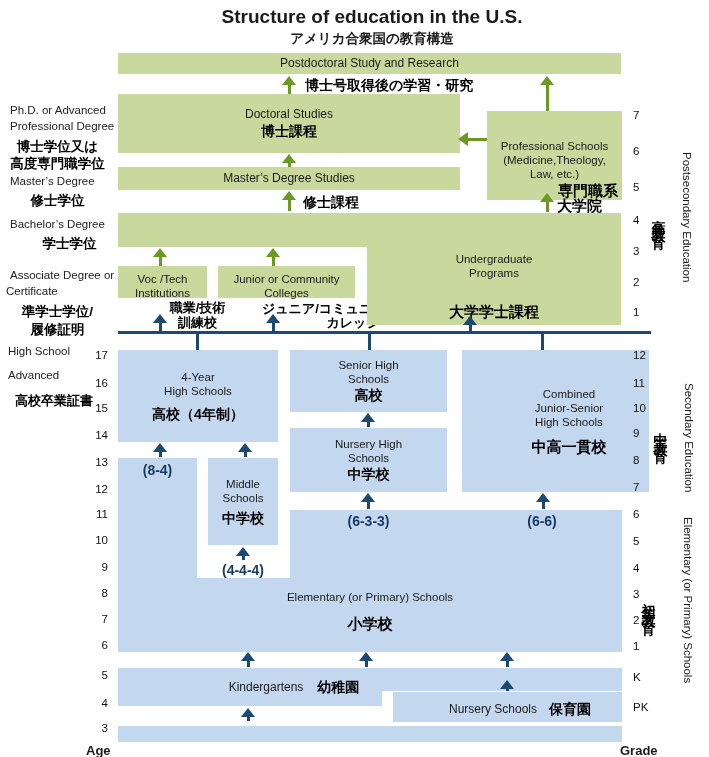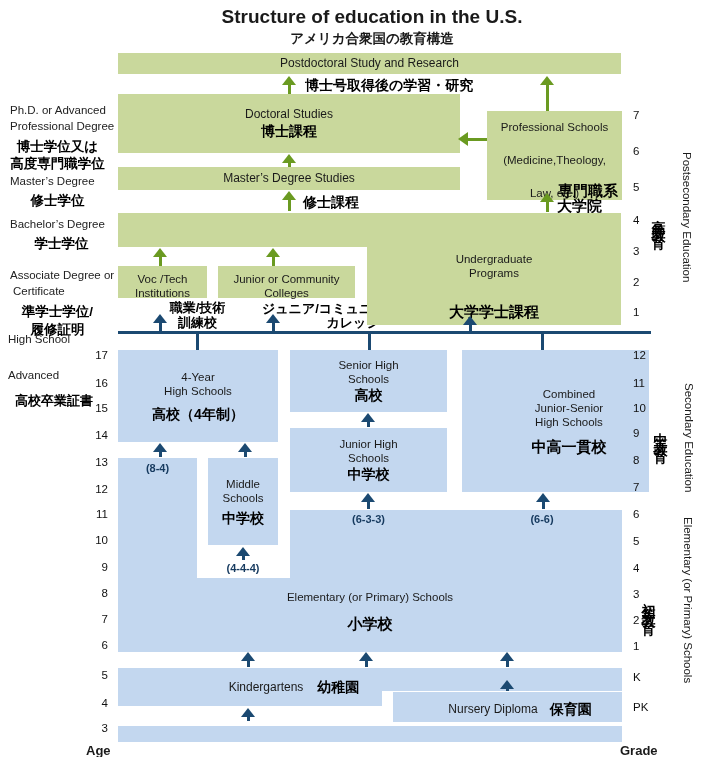--- a/index.html
+++ b/index.html
@@ -16,21 +16,21 @@
   .en12{font-size:12px;line-height:15px;color:var(--ink);}
   .jp{font-weight:bold;color:#000;}
   .jp13{font-size:13px;line-height:17px;}
   .jp14{font-size:14px;line-height:18px;}
   .jp15{font-size:15px;line-height:19px;}
   .lbl-en{position:absolute;font-size:11.5px;line-height:15px;color:#222;}
   .lbl-jp{position:absolute;font-weight:bold;font-size:13.5px;line-height:17px;color:#000;text-align:center;}
   .num{position:absolute;font-size:11.5px;color:#111;width:26px;line-height:14px;}
   .age-num{left:82px;text-align:right;}
   .grade-num{left:633px;text-align:left;}
-  .track{position:absolute;font-size:11px;font-weight:600;color:#163a5f;text-align:center;}
+  .track{position:absolute;font-size:14px;font-weight:600;color:#163a5f;text-align:center;}
   .vtext{position:absolute;writing-mode:vertical-rl;text-align:center;font-size:11.5px;color:#1a1a1a;line-height:13px;}
   .vjp{position:absolute;writing-mode:vertical-rl;text-align:center;font-weight:bold;color:#000;font-size:14px;}
   .arrow{position:absolute;display:flex;flex-direction:column;align-items:center;width:14px;}
   .arrow .head{width:0;height:0;border-left:7px solid transparent;border-right:7px solid transparent;}
   .arrow .stem{width:3px;flex:1;}
   .arrow.g .head{border-bottom:9px solid var(--garrow);} .arrow.g .stem{background:var(--garrow);}
   .arrow.n .head{border-bottom:9px solid var(--navy);} .arrow.n .stem{background:var(--navy);}
   .larrow{position:absolute;display:flex;flex-direction:row;align-items:center;}
   .larrow .head{width:0;height:0;border-top:7px solid transparent;border-bottom:7px solid transparent;border-right:10px solid var(--garrow);}
   .larrow .stem{width:19px;height:3px;background:var(--garrow);}
@@ -50,21 +50,21 @@
   <div class="box green" style="left:118px;top:53px;width:503px;height:21px;">
     <span class="en12">Postdoctoral Study and Research</span>
   </div>
   <div class="abs jp jp14" style="left:305px;top:76px;">博士号取得後の学習・研究</div>
 
   <div class="box green" style="left:118px;top:94px;width:342px;height:59px;">
     <span class="en12">Doctoral Studies</span>
     <span class="jp jp14">博士課程</span>
   </div>
 
-  <div class="box green" style="left:487px;top:111px;width:135px;height:89px;justify-content:space-between;padding-top:9px;box-sizing:border-box;">
+  <div class="box green" style="left:487px;top:111px;width:135px;height:89px;justify-content:center;padding-top:9px;box-sizing:border-box;">
     <span class="en">Professional Schools</span>
     <span class="en">(Medicine,Theology,</span>
     <span class="en">Law, etc.)</span>
   </div>
   <div class="abs jp jp15" style="left:487px;top:181px;width:131px;text-align:right;">専門職系</div>
   <div class="abs jp jp15" style="left:557px;top:196px;">大学院</div>
 
   <div class="box green" style="left:118px;top:167px;width:342px;height:23px;">
     <span class="en12">Master’s Degree Studies</span>
   </div>
@@ -107,21 +107,21 @@
   </div>
 
   <div class="box blue" style="left:462px;top:350px;width:160px;height:142px;padding-left:27px;">
     <span class="en">Combined</span>
     <span class="en">Junior-Senior</span>
     <span class="en">High Schools</span>
     <span class="jp jp15" style="margin-top:8px;">中高一貫校</span>
   </div>
 
   <div class="box blue" style="left:290px;top:428px;width:157px;height:64px;">
-    <span class="en">Junior High</span>
+    <span class="en">Nursery High</span>
     <span class="en">Schools</span>
     <span class="jp jp14">中学校</span>
   </div>
 
   <div class="box blue" style="left:118px;top:458px;width:79px;height:194px;"></div>
   <div class="box blue" style="left:290px;top:510px;width:332px;height:142px;"></div>
   <div class="box blue" style="left:118px;top:578px;width:504px;height:74px;"></div>
 
   <div class="box blue" style="left:208px;top:458px;width:70px;height:87px;">
     <span class="en">Middle</span>
@@ -140,37 +140,37 @@
   <div class="box blue" style="left:118px;top:668px;width:264px;height:38px;"></div>
   <div class="box blue" style="left:382px;top:668px;width:240px;height:23px;"></div>
   <div class="box blue" style="left:393px;top:692px;width:229px;height:30px;"></div>
   <div class="box blue" style="left:118px;top:726px;width:504px;height:16px;"></div>
 
   <div class="rowtext" style="left:118px;top:678px;width:264px;gap:14px;padding-left:44px;">
     <span class="en12">Kindergartens</span>
     <span class="jp jp14">幼稚園</span>
   </div>
   <div class="rowtext" style="left:430px;top:700px;width:180px;gap:12px;">
-    <span class="en12">Nursery Diploma</span>
+    <span class="en12">Nursery Schools</span>
     <span class="jp jp14">保育園</span>
   </div>
 
   <div class="lbl-en" style="left:10px;top:103px;">Ph.D. or Advanced</div>
   <div class="lbl-en" style="left:10px;top:119px;">Professional Degree</div>
   <div class="lbl-jp" style="left:0px;top:138px;width:115px;">博士学位又は</div>
   <div class="lbl-jp" style="left:0px;top:155px;width:115px;">高度専門職学位</div>
   <div class="lbl-en" style="left:10px;top:174px;">Master’s Degree</div>
   <div class="lbl-jp" style="left:0px;top:192px;width:115px;">修士学位</div>
   <div class="lbl-en" style="left:10px;top:217px;">Bachelor’s Degree</div>
-  <div class="lbl-jp" style="left:4px;top:235px;width:115px;">学士学位</div>
+  <div class="lbl-jp" style="left:12px;top:235px;width:115px;">学士学位</div>
   <div class="lbl-en" style="left:10px;top:268px;">Associate Degree or</div>
-  <div class="lbl-en" style="left:13px;top:284px;">Certificate</div>
+  <div class="lbl-en" style="left:6px;top:284px;">Certificate</div>
   <div class="lbl-jp" style="left:0px;top:303px;width:115px;">準学士学位/</div>
   <div class="lbl-jp" style="left:0px;top:321px;width:115px;">履修証明</div>
-  <div class="lbl-en" style="left:8px;top:332px;">High School</div>
+  <div class="lbl-en" style="left:8px;top:344px;">High School</div>
   <div class="lbl-en" style="left:8px;top:368px;">Advanced</div>
   <div class="lbl-jp" style="left:0px;top:392px;width:108px;font-size:13px;">高校卒業証書</div>
 
   <div class="vtext" style="left:680px;top:112px;height:210px;">Postsecondary Education</div>
   <div class="vjp" style="left:650px;top:168px;height:100px;letter-spacing:5px;">高等教育</div>
   <div class="vtext" style="left:682px;top:355px;height:165px;">Secondary Education</div>
   <div class="vjp" style="left:652px;top:386px;height:92px;letter-spacing:5px;">中等教育</div>
   <div class="vtext" style="left:664px;top:498px;height:205px;width:30px;"><span>Elementary (or Primary)</span> <span>Schools</span></div>
   <div class="vjp" style="left:640px;top:552px;height:102px;letter-spacing:6px;">初等教育</div>
 

